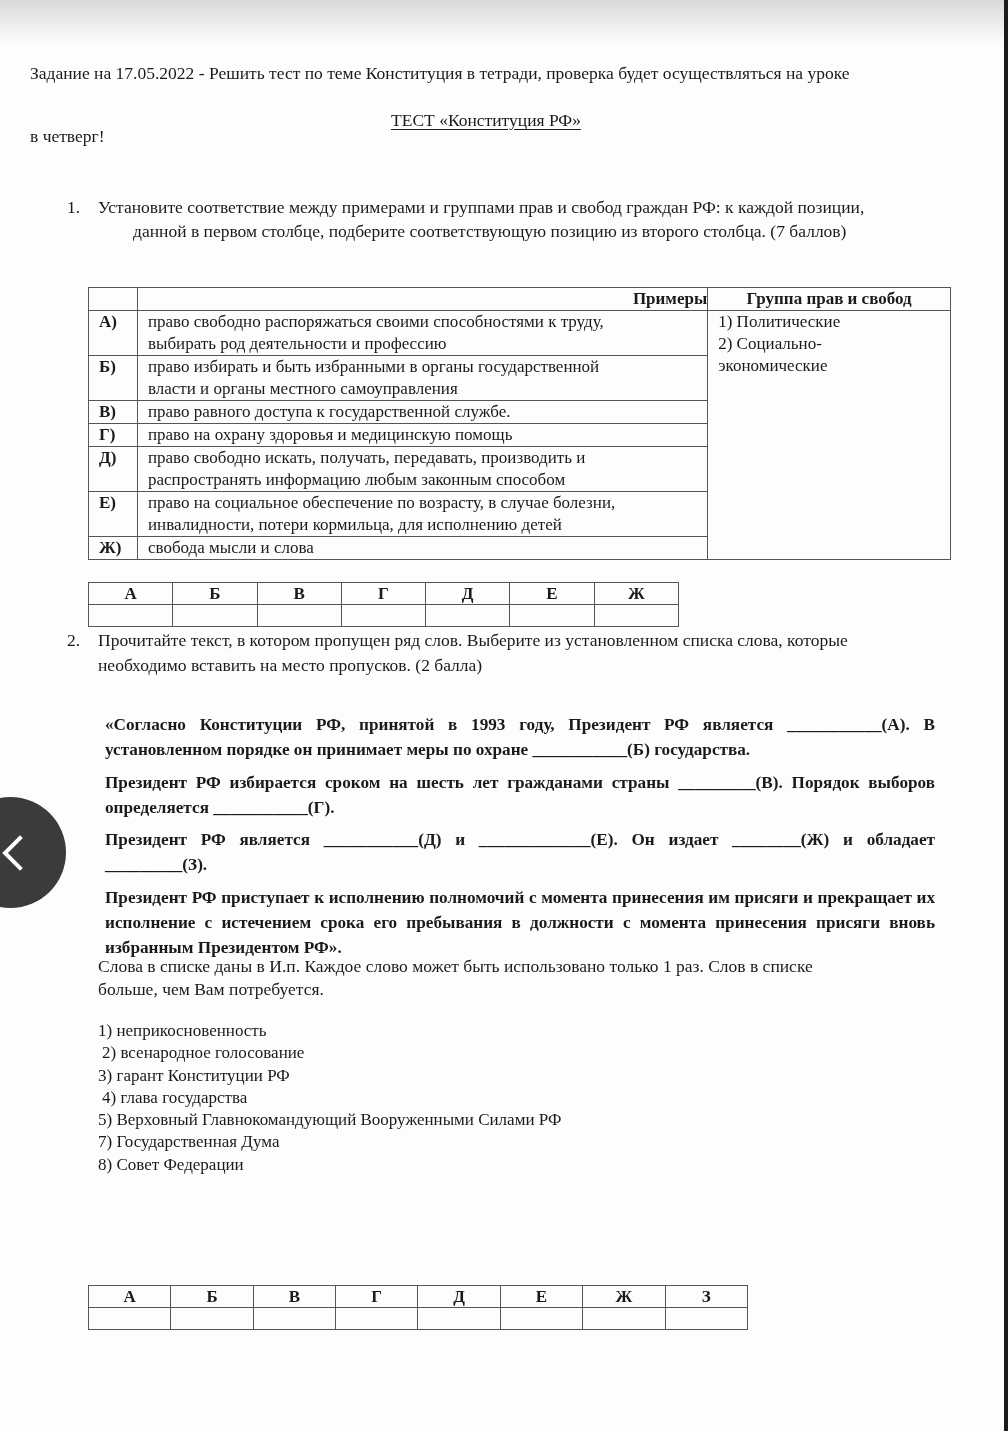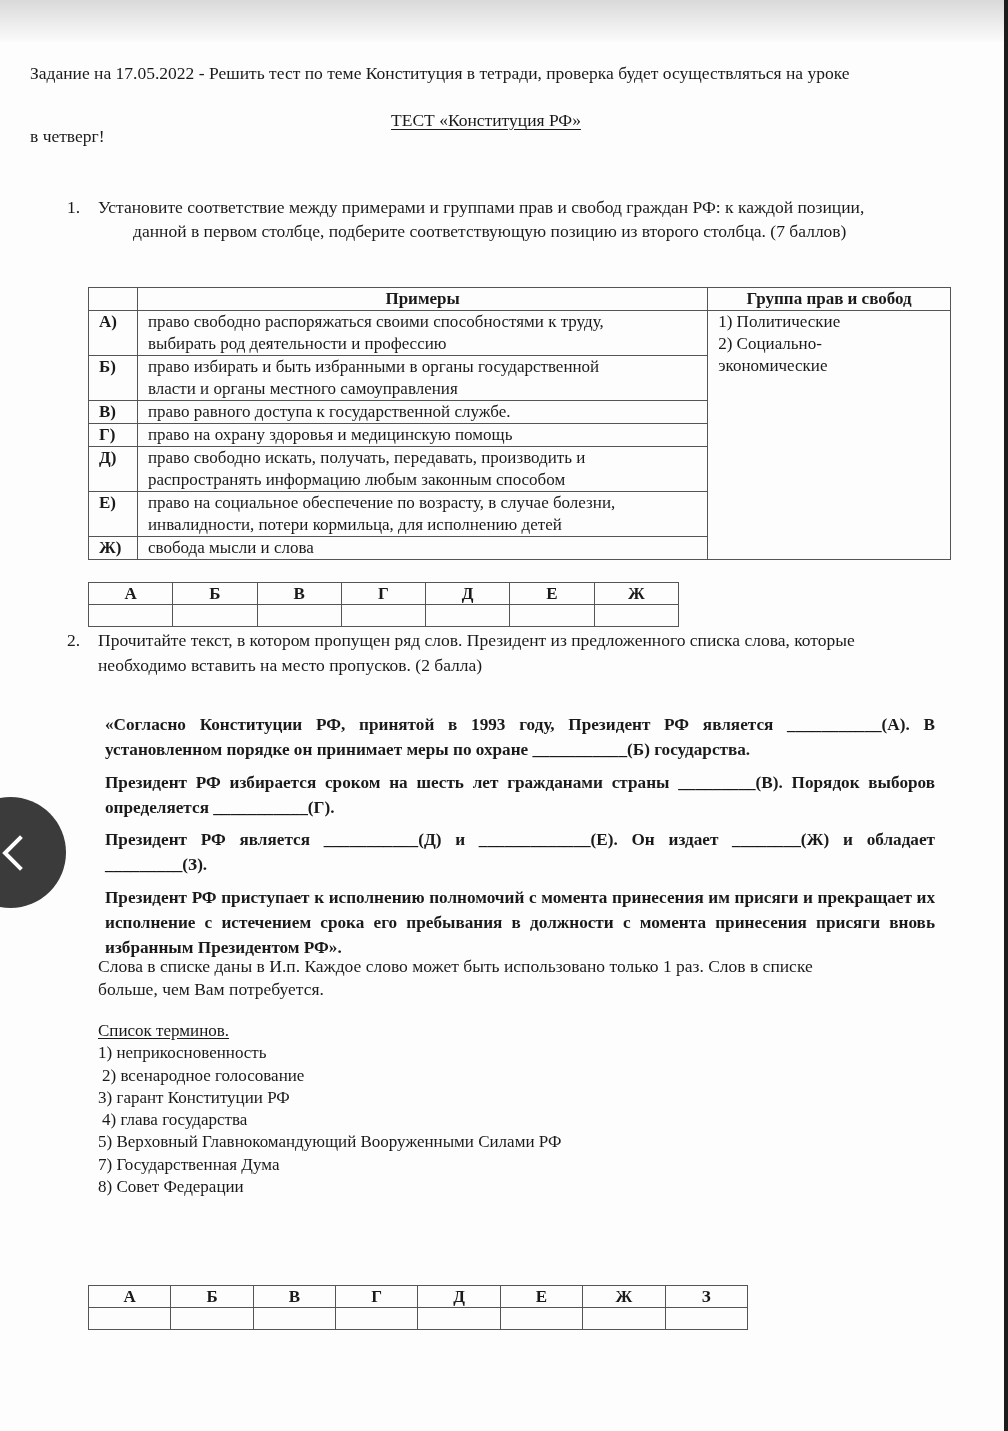--- a/index.html
+++ b/index.html
@@ -21,21 +21,21 @@
   .title {
     left: 0; width: 972px; top: 110px; text-align: center; font-size: 17.5px;
     text-decoration: underline; text-underline-offset: 3px;
   }
   .qnum { font-size: 17.5px; line-height: 24px; }
   .qtext { font-size: 17.5px; line-height: 24px; }
 
   table { border-collapse: collapse; }
   .t1 { position: absolute; left: 88px; top: 287px; width: 863px; }
   .t1 td, .t1 th { border: 1.3px solid #555; font-size: 17px; line-height: 22px; padding: 0 0 0 10px; vertical-align: top; }
-  .t1 th { font-weight: bold; text-align: center; padding: 0; line-height: 22px; }
+  .t1 th { font-weight: bold; text-align: right; padding: 0; line-height: 22px; }
   .t1 .letter { width: 38px; font-weight: bold; padding-left: 10px; }
   .t1 .ex { width: 560px; }
   .t1 .grp { width: 232px; padding-left: 10px; border-bottom: 1.3px solid #555; }
 
   .ans { position: absolute; }
   .ans td { border: 1.3px solid #555; height: 21px; text-align: center; font-size: 17px; font-weight: bold; padding: 0; }
   .ans1 { left: 88px; top: 582px; width: 591px; }
   .ans1 td { width: 84px; }
   .ans2 { left: 88px; top: 1285px; width: 660px; }
   .ans2 td { width: 82px; }
@@ -70,21 +70,21 @@
 
 <div class="abs qnum" style="left:67px; top:195px;">1.</div>
 <div class="abs qtext" style="left:98px; top:195px; white-space:nowrap;">Установите соответствие между примерами и группами прав и свобод граждан РФ: к каждой позиции,</div>
 <div class="abs qtext" style="left:98px; top:219px; white-space:nowrap;margin-left:35px;">данной в первом столбце, подберите соответствующую позицию из второго столбца. (7 баллов)</div>
 
 <table class="t1">
   <tbody>
       <tr>
     <th class="letter"></th>
     <th class="ex">Примеры</th>
-    <th class="grp" style="padding:0;">Группа прав и свобод</th>
+    <th class="grp" style="text-align:center;padding:0;">Группа прав и свобод</th>
   </tr>
   <tr>
     <td class="letter">А)</td>
     <td class="ex">
           <div>право свободно распоряжаться своими способностями к труду,</div>
           <div>выбирать род деятельности и профессию</div>
         </td>
     <td class="grp" rowspan="7">
       <div>1) Политические</div>
       <div>2) Социально-</div>
@@ -144,37 +144,36 @@
     <td></td>
     <td></td>
     <td></td>
     <td></td>
     <td></td>
   </tr>
 </tbody>
   </table>
 
 <div class="abs qnum" style="left:67px; top:628px;">2.</div>
-<div class="abs qtext" style="left:98px; top:628px; white-space:nowrap;">Прочитайте текст, в котором пропущен ряд слов. Президент из предложенного списка слова, которые</div>
+<div class="abs qtext" style="left:98px; top:628px; white-space:nowrap;">Прочитайте текст, в котором пропущен ряд слов. Выберите из установленном списка слова, которые</div>
 <div class="abs qtext" style="left:98px; top:653px; white-space:nowrap;">необходимо вставить на место пропусков. (2 балла)</div>
 
 <div class="passage">
   <p>«Согласно Конституции РФ, принятой в 1993 году, Президент РФ является ___________(А).  В установленном порядке он принимает меры по охране ___________(Б) государства.</p>
   <p>Президент РФ избирается сроком на шесть лет гражданами страны _________(В). Порядок выборов определяется ___________(Г).</p>
   <p>Президент РФ является ___________(Д) и _____________(Е). Он издает ________(Ж) и обладает _________(З).</p>
   <p>Президент РФ приступает к исполнению полномочий с момента принесения им присяги и прекращает их исполнение с истечением срока его пребывания в должности с момента принесения присяги вновь избранным Президентом РФ».</p>
 </div>
 
 <div class="abs note">
   <div class="txt">Слова в списке даны в И.п. Каждое слово может быть использовано только 1 раз. Слов в списке</div>
   <div class="txt">больше, чем Вам потребуется.</div>
 </div>
 
 <div class="abs list">
-  <div class="hdr">Список терминов.</div>
   <div>1) неприкосновенность</div>
   <div class="ind"> 2) всенародное голосование</div>
   <div>3) гарант Конституции РФ</div>
   <div class="ind"> 4) глава государства</div>
   <div>5) Верховный Главнокомандующий Вооруженными Силами РФ</div>
   <div>7) Государственная Дума</div>
   <div>8) Совет Федерации</div>
 </div>
 
 <table class="ans ans2">

